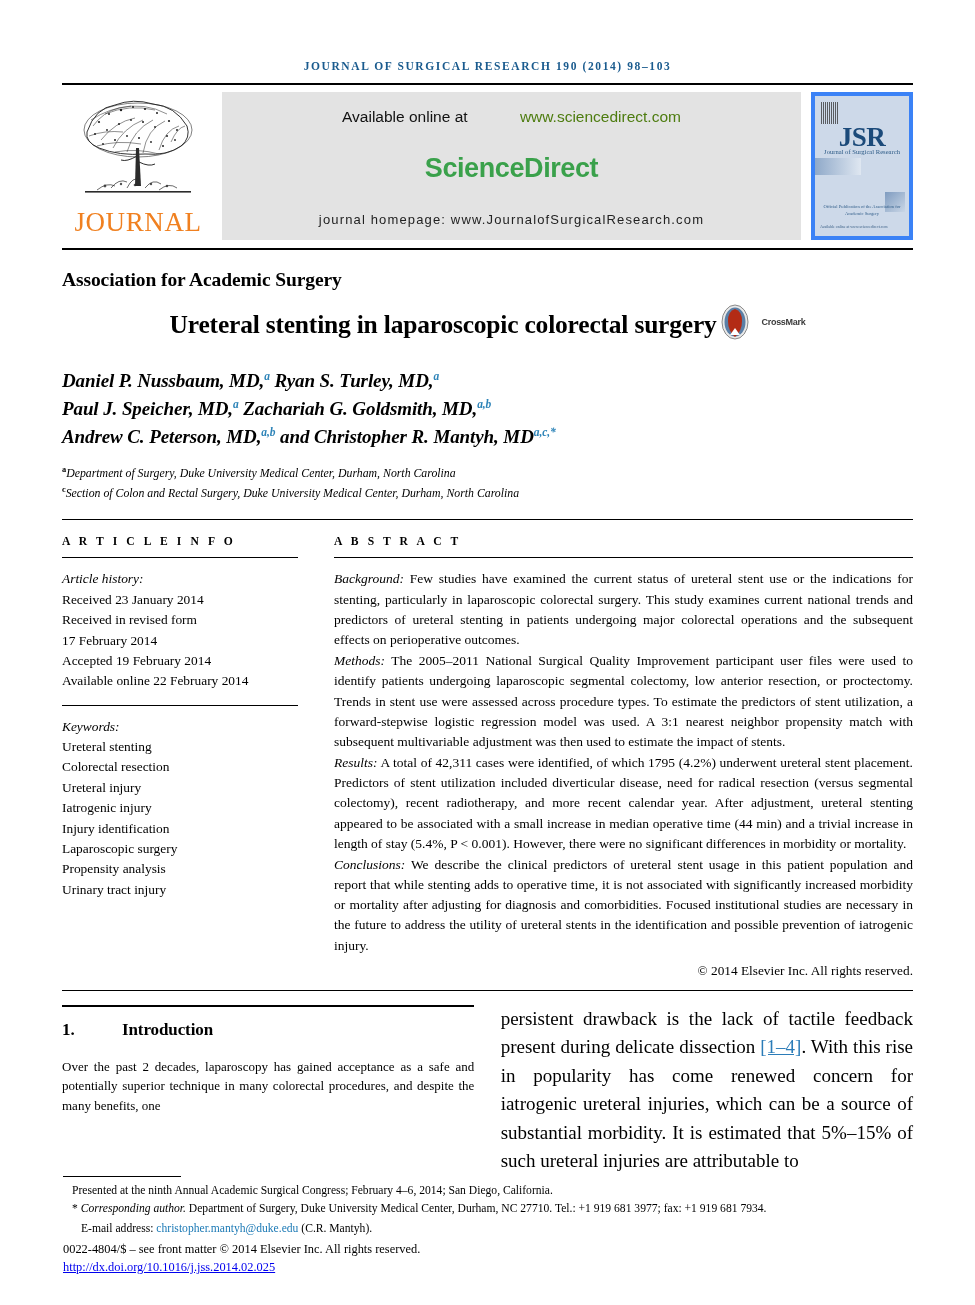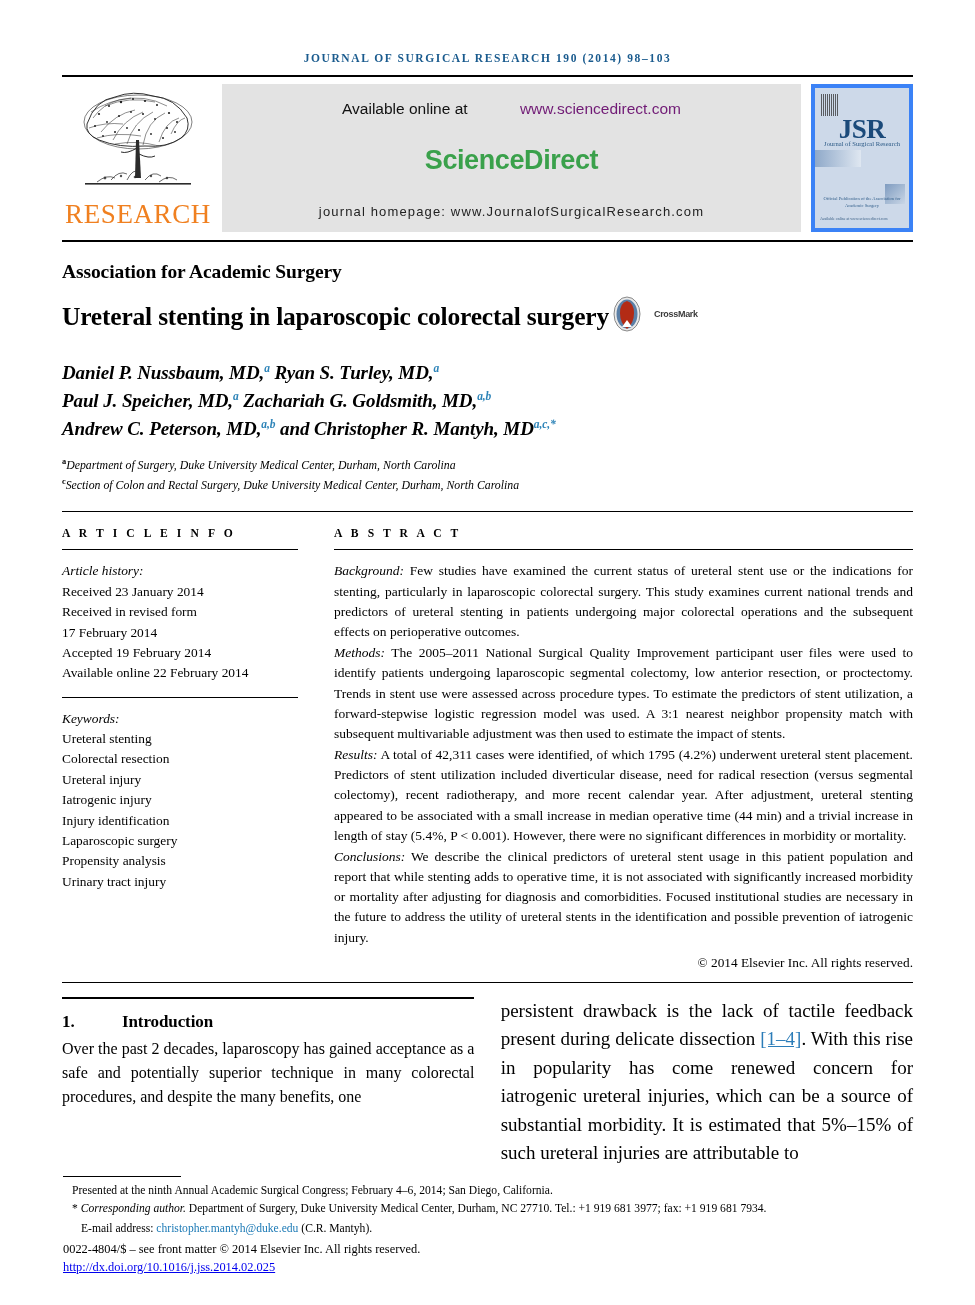--- a/index.html
+++ b/index.html
@@ -10,21 +10,21 @@
     background: #ffffff;
     font-family: "Liberation Serif", "DejaVu Serif", serif;
     color: #000000;
     overflow: hidden;
   }
 
   .page {
     position: relative;
     width: 975px;
     height: 1305px;
-    padding: 4px 62px;
+    padding: 12px 62px;
   }
 
   
   .running-head {
     text-align: center;
     font-size: 11.5px;
     font-weight: bold;
     color: #1a5b8e;
     letter-spacing: 1.6px;
     padding-top: 48px;
@@ -71,21 +71,21 @@
     flex-direction: column;
     align-items: center;
     justify-content: space-between;
     padding: 16px 0 13px 0;
   }
   .sd-available {
     font-family: "Liberation Sans", sans-serif;
     font-size: 15.5px;
     color: #111;
   }
-  .sd-available a { color: #701a75; text-decoration: none; margin-left: 48px; }
+  .sd-available a { color: #4d7c0f; text-decoration: none; margin-left: 48px; }
   .sd-logo {
     font-family: "Liberation Sans", sans-serif;
     font-size: 27px;
     font-weight: bold;
     color: #3aa14b;
     letter-spacing: -0.4px;
     margin-top: -2px;
   }
   .sd-homepage {
     font-family: "Liberation Sans", sans-serif;
@@ -148,21 +148,21 @@
   .society {
     font-size: 19.5px;
     font-weight: bold;
     margin-top: 19px;
     letter-spacing: -0.1px;
   }
 
   .title-row {
     display: flex;
     align-items: flex-start;
-    justify-content: flex-start;
+    justify-content: center;
     margin-top: 19px;
   }
   .article-title {
     font-size: 25.5px;
     font-weight: bold;
     letter-spacing: -0.2px;
     line-height: 1.18;
     max-width: 740px;
   }
   .crossmark {
@@ -256,24 +256,24 @@
   .sec-title {
     display: flex;
     font-size: 17px;
     font-weight: bold;
     margin-top: 13px;
     letter-spacing: -0.1px;
   }
   .sec-num { width: 60px; }
 
   .body-para {
-    font-size: 16px;
+    font-size: 13px;
     line-height: 1.50;
     text-align: justify;
-    margin-top: 5px;
+    margin-top: 17px;
   }
   .body-para-top {
     font-size: 19px;
     line-height: 1.50;
     text-align: justify;
   }
   .cite { color: #2b7cb8; }
 
   
   .footnotes {
@@ -367,21 +367,21 @@
           <rect x="10" y="95" width="106" height="1.6" fill="#2b2b2b"></rect>
           <g fill="#2b2b2b" opacity=".8">
             <circle cx="30" cy="90" r="1.4"></circle>
               <circle cx="46" cy="88" r="1.2"></circle>
             <circle cx="60" cy="89" r="1.3"></circle>
               <circle cx="76" cy="88" r="1.2"></circle>
             <circle cx="92" cy="90" r="1.3"></circle>
           </g>
         </g>
       </svg>
-      <div class="elsevier-word">RESEARCH</div>
+      <div class="elsevier-word">JOURNAL</div>
     </div>
 
     <div class="sd-banner">
       <div class="sd-available">
         <span>Available online at </span><a href="#">www.sciencedirect.com</a>
       </div>
       <div class="sd-logo">
         <span>ScienceDirect</span>
       </div>
       <div class="sd-homepage">journal homepage: www.JournalofSurgicalResearch.com</div>

